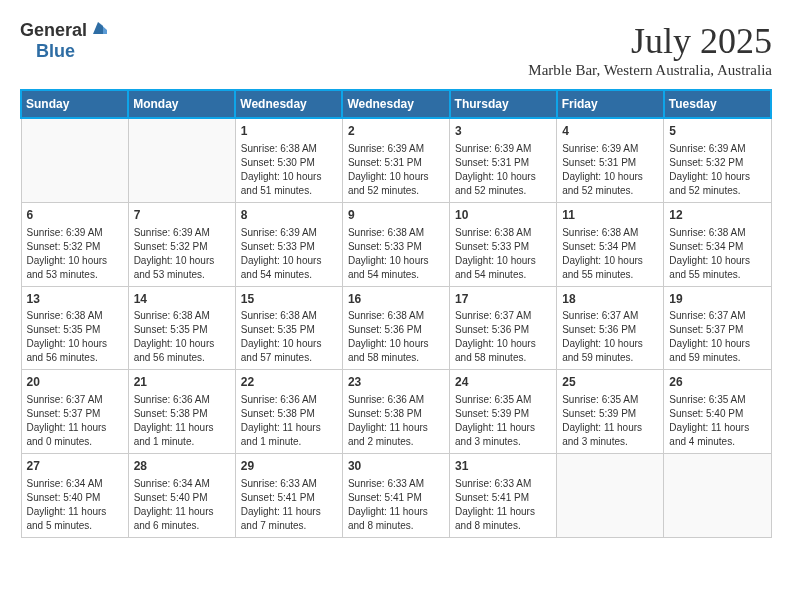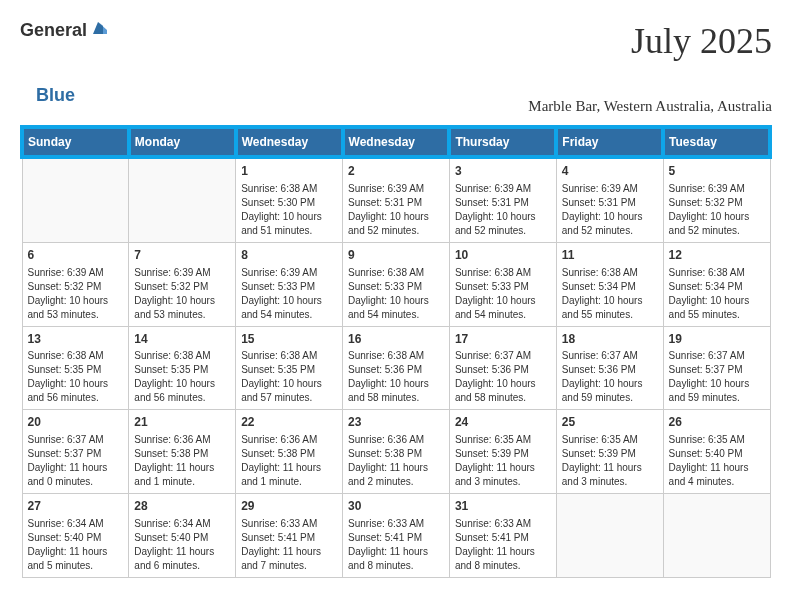--- a/index.html
+++ b/index.html
@@ -13,53 +13,51 @@
     .header {
       display: flex;
       justify-content: space-between;
       align-items: flex-start;
       margin-bottom: 10px;
     }
     .logo {
       display: flex;
       flex-direction: column;
       align-items: flex-start;
-      gap: 44px;
     }
     .logo-row {
       display: flex;
       align-items: center;
     }
     .title-block {
       text-align: right;
       font-family: Liberation Serif, serif;
     }
     .month-year {
       font-size: 36px;
       color: #333;
       font-weight: normal;
     }
     .location {
       font-size: 15px;
       color: #333;
-      margin-top: 36px;
     }
     .calendar {
       width: 100%;
       border-collapse: collapse;
       font-size: 10.5px;
     }
     .calendar th {
       background-color: #2e6da4;
       color: #fff;
       padding: 6px 4px;
       text-align: left;
       font-size: 12px;
       font-weight: bold;
-      border: 4px solid #0ea5e9;
+      border: 2px solid #0ea5e9;
     }
     .calendar td {
       vertical-align: top;
       padding: 4px 5px;
       border: 1px solid #ccc;
       background: #fff;
       width: 107px;
       min-height: 80px;
       color: #333;
       line-height: 1.4;

